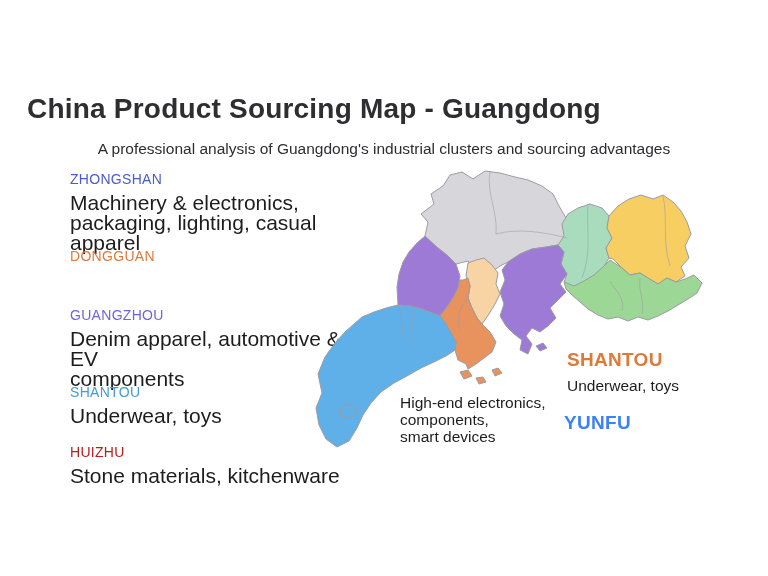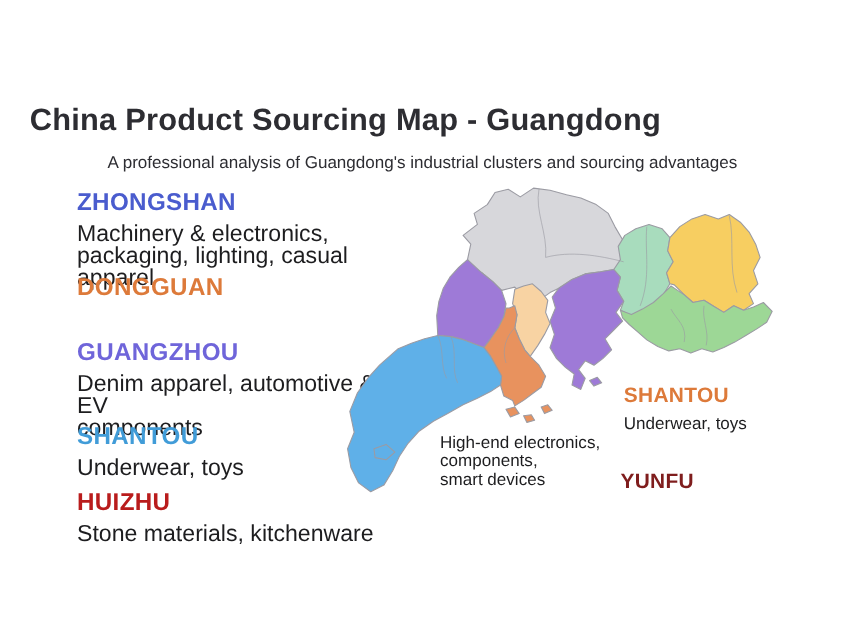--- a/index.html
+++ b/index.html
@@ -13,21 +13,21 @@
   .title {
     position:absolute; top:93px; left:0; width:628px;
     text-align:center; font-size:28px; font-weight:bold;
     color:#2d2d32; letter-spacing:0.2px;
   }
   .subtitle {
     position:absolute; top:140px; left:0; width:768px;
     text-align:center; font-size:15.5px; color:#2d2d32;
   }
   .entry { position:absolute; left:70px; width:280px; }
-  .entry .city { font-size:22px; font-weight:bold; letter-spacing:0.3px; margin:0 0 6px 0; }
+  .entry .city { font-size:14px; font-weight:normal; letter-spacing:0.3px; margin:0 0 6px 0; }
   .entry .desc { font-size:21px; line-height:20px; white-space:pre-line; }
   .rlabel { position:absolute; width:180px; }
   .rlabel .city { font-size:19px; font-weight:bold; letter-spacing:0.3px; margin:0 0 6px 0; }
   .rlabel .desc { font-size:15.5px; line-height:17px; white-space:pre-line; }
   #map-wrap { position:absolute; left:310px; top:166px; width:400px; height:285px; }
   .region { stroke-width:1; stroke-linejoin:round; }
   .inner-borders { fill:none; stroke-width:0.8; opacity:0.7; }
   .e0 { top:171px; } .e1 { top:248px; } .e2 { top:307px; } .e3 { top:384px; } .e4 { top:444px; }
   .r0 { left:567px; top:349px; } .r1 { left:400px; top:394px; } .r2 { left:564px; top:412px; }
 </style>
@@ -77,14 +77,14 @@
 <div class="rlabel r0">
   <div class="city" style="color: rgb(221, 122, 58);">SHANTOU</div>
   <div class="desc">Underwear, toys</div>
 </div>
 <div class="rlabel r1">
   <div class="desc">High-end electronics,
 components,
 smart devices</div>
 </div>
 <div class="rlabel r2">
-  <div class="city" style="color: #7f1d1d; margin-top: 16px;">YUNFU</div>
+  <div class="city" style="color: #3b82f6;">YUNFU</div>
 </div>
 
 </body></html>

